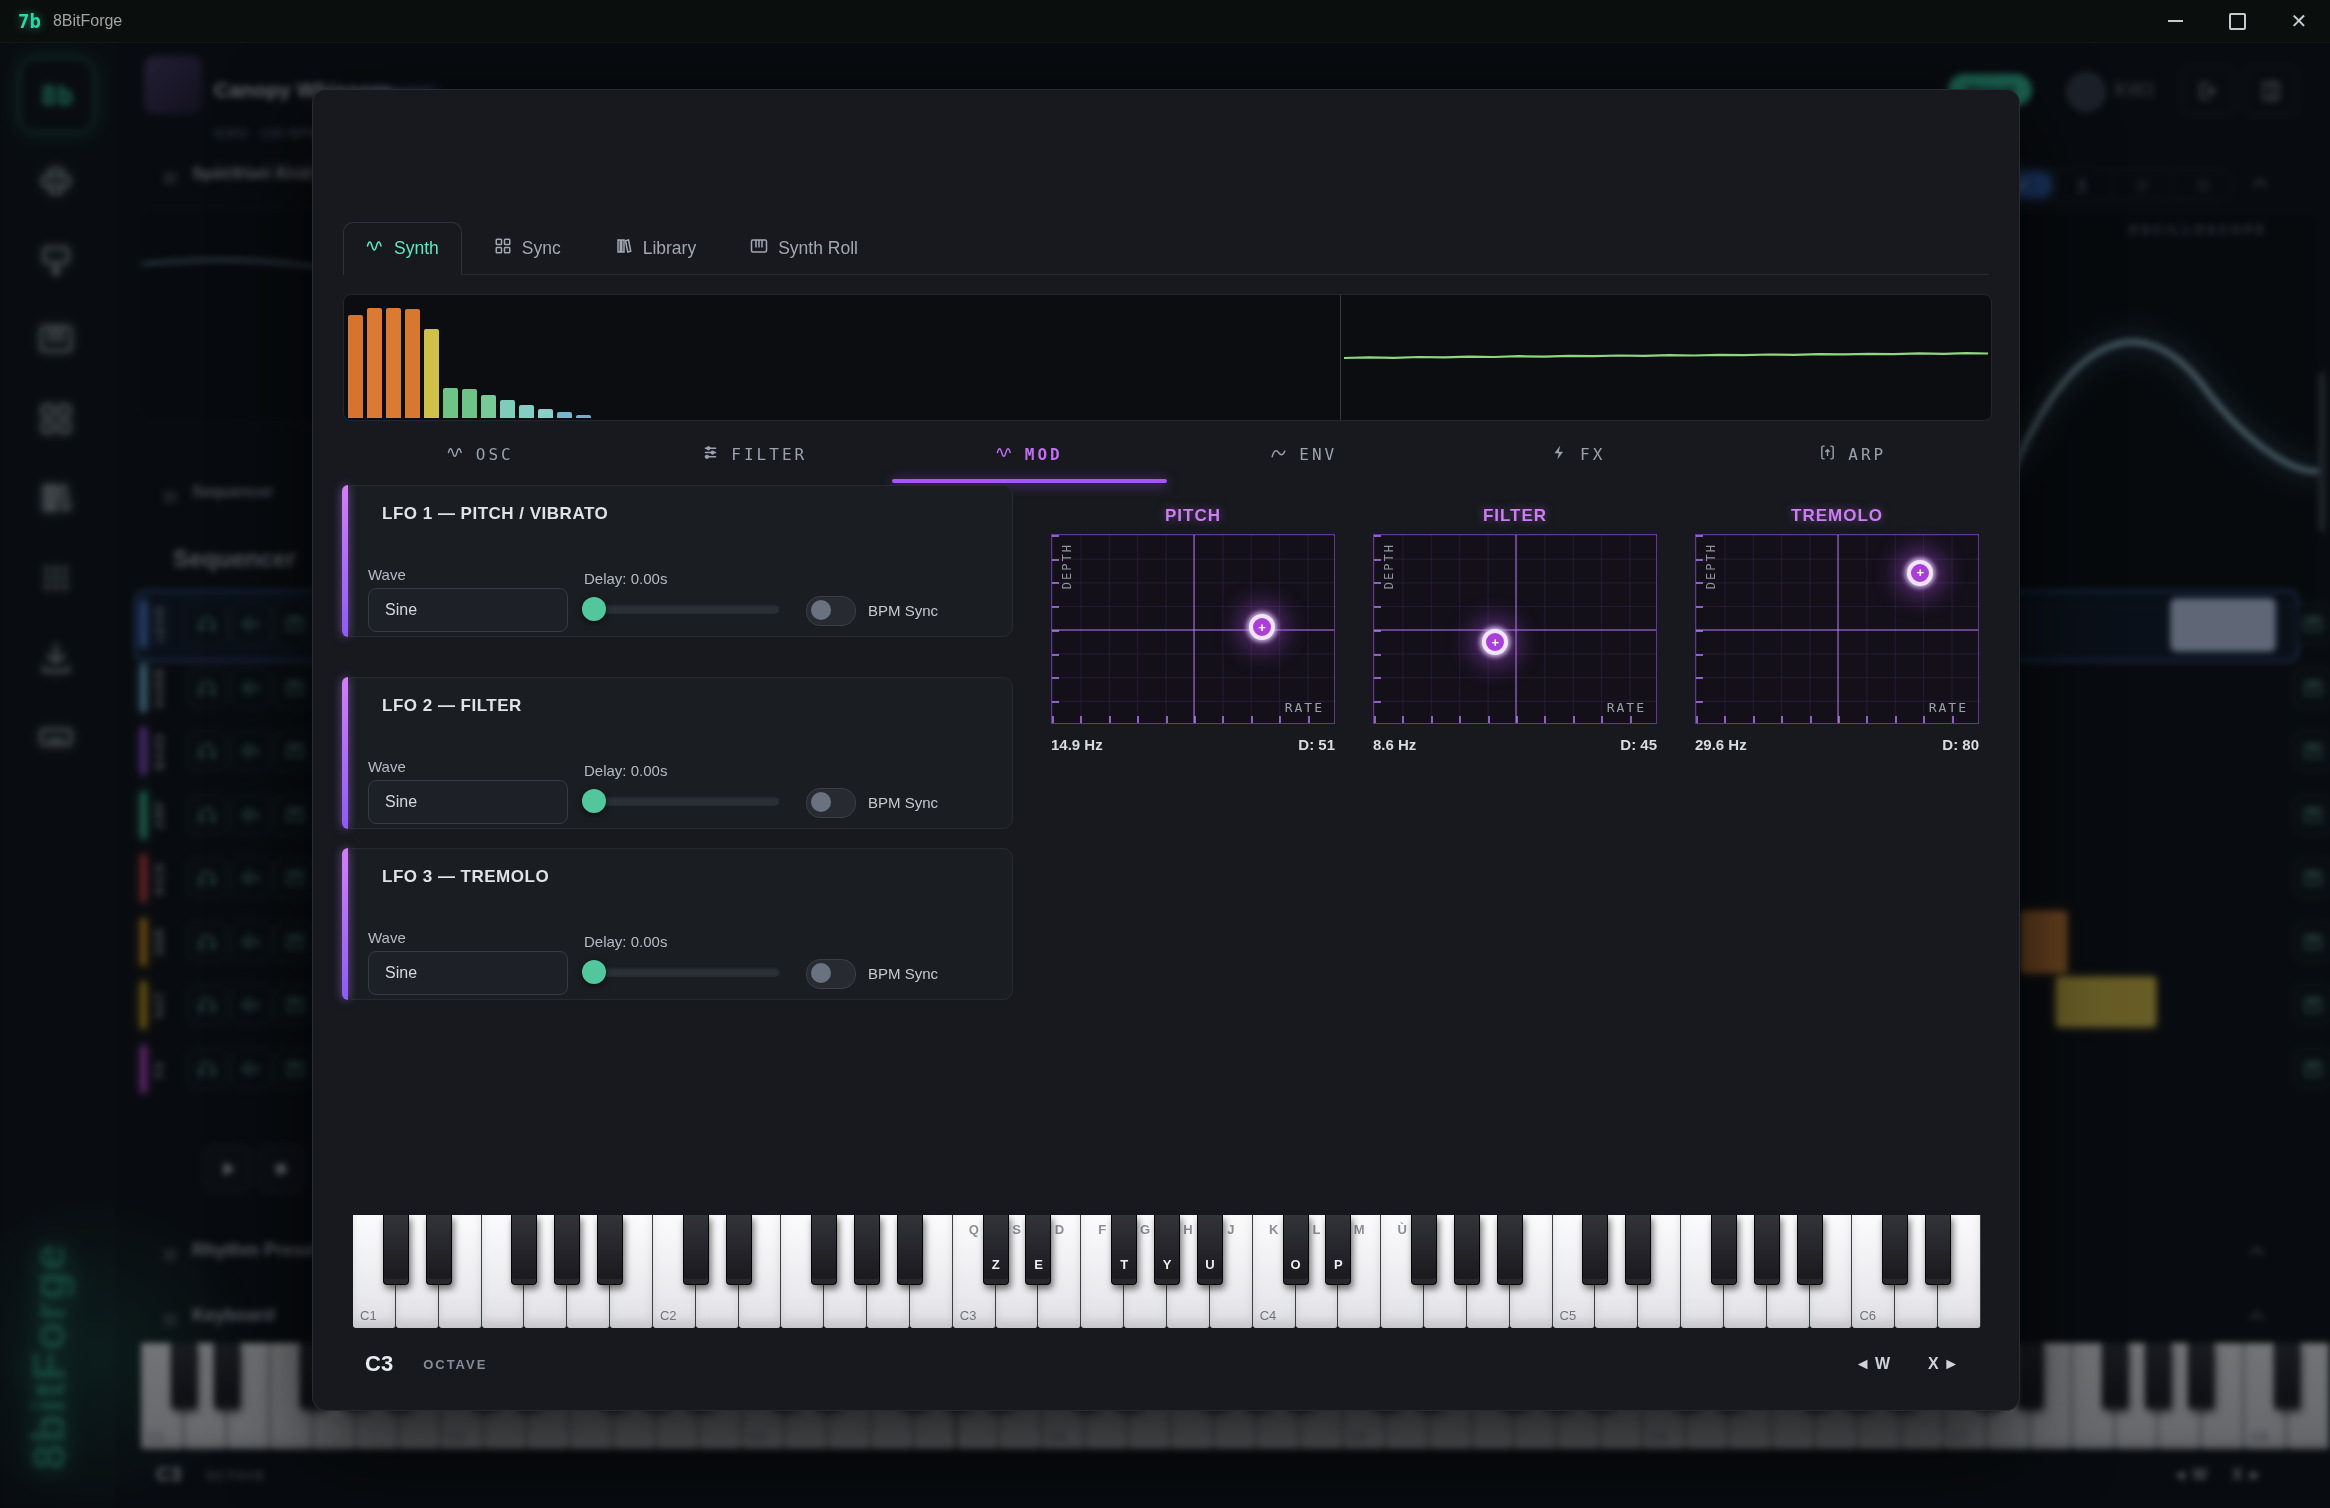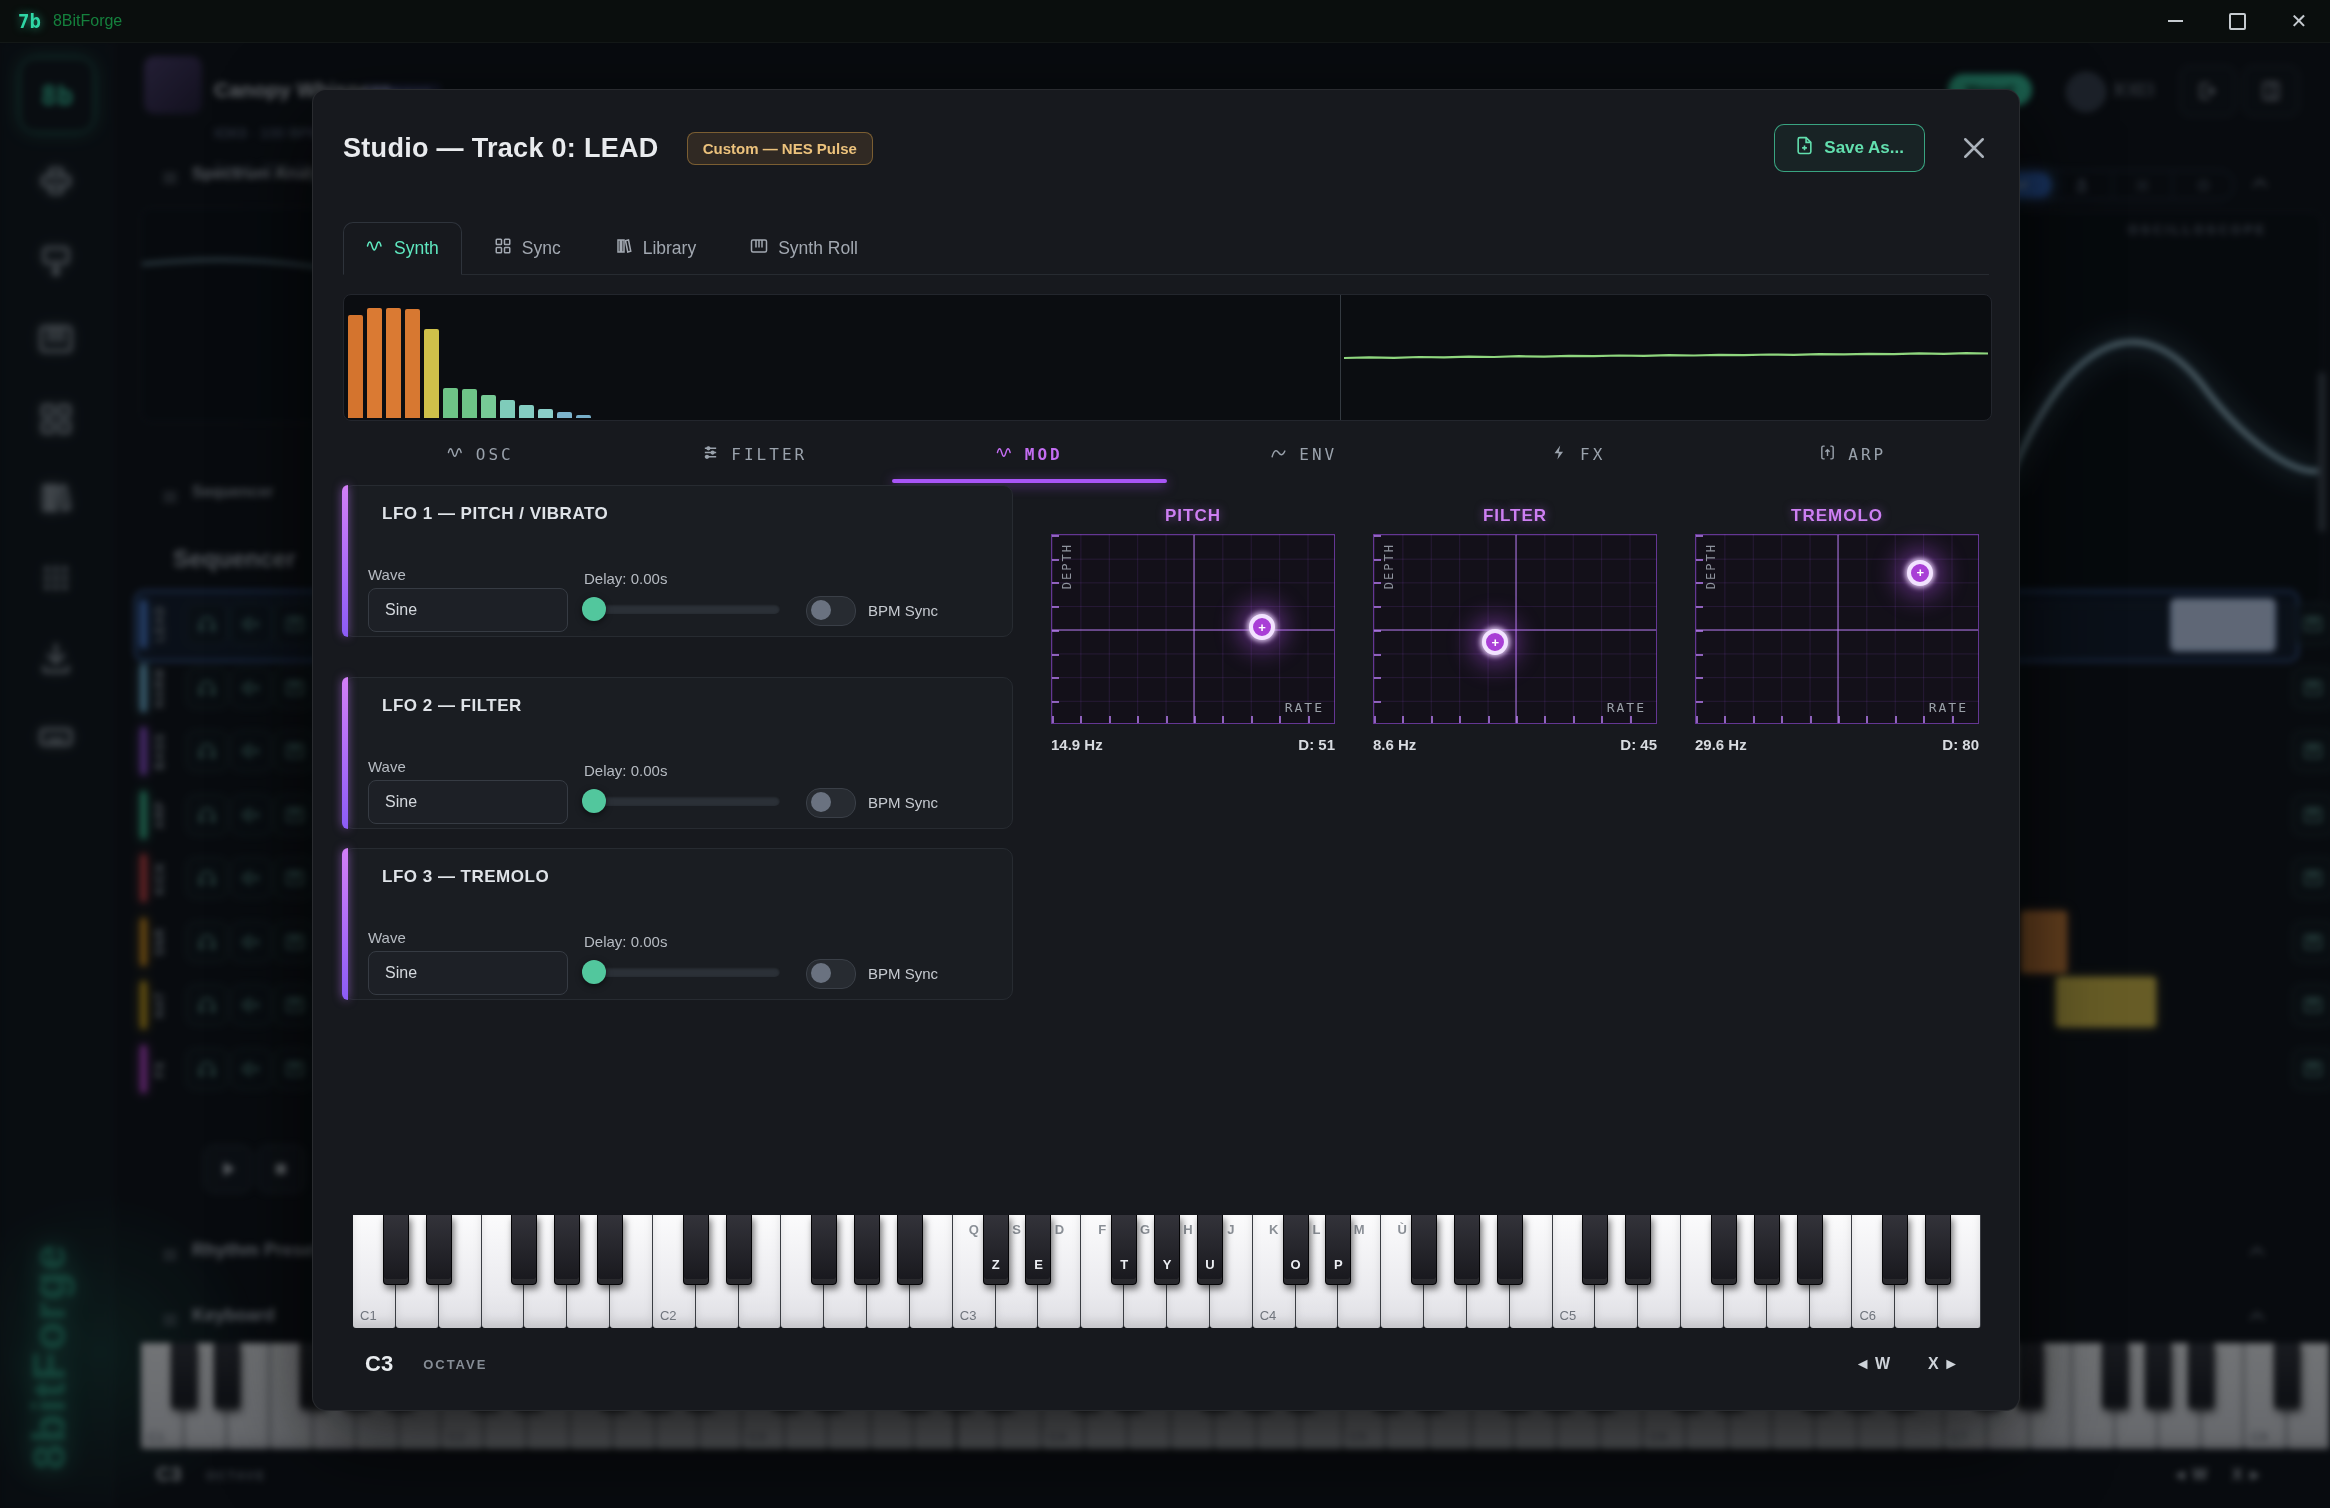--- a/index.html
+++ b/index.html
@@ -2,21 +2,21 @@
 <html><head>
 <meta charset="utf-8">
 <style>
   html,body{margin:0;padding:0;background:#07090c;}
   .stage{position:relative;width:2330px;height:1508px;overflow:hidden;background:#0c0e12;
          font-family:"Liberation Sans",sans-serif;color:#d7dade;}
   
   .titlebar{position:absolute;left:0;top:0;right:0;height:42px;background:#0a0e0d;
             display:flex;align-items:center;padding:0 18px;z-index:20;border-bottom:1px solid #131817;}
   .tb-logo{font-family:"DejaVu Sans Mono",monospace;font-weight:bold;font-size:19px;color:#2fd6a5;text-shadow:0 0 8px rgba(47,214,165,.6);}
-  .tb-title{margin-left:12px;font-size:16px;color:#15803d;}
+  .tb-title{margin-left:12px;font-size:16px;color:#a3a3a3;}
   .tb-controls{margin-left:auto;display:flex;gap:36px;align-items:center;}
   .tb-btn{width:26px;height:26px;display:flex;align-items:center;justify-content:center;color:#c6cbd0;cursor:pointer;}
   .tb-min{width:15px;height:2px;background:#c6cbd0;}
   .tb-max{width:13px;height:13px;border:2px solid #c6cbd0;border-radius:2px;}
   .tb-close{font-size:20px;line-height:1;}
   
   .bg{position:absolute;left:0;top:42px;width:2330px;height:1466px;filter:blur(3px) brightness(.92) saturate(.92);}
   .overlay{position:absolute;left:0;top:42px;right:0;bottom:0;background:rgba(6,9,13,.52);z-index:2;}
   .sidebar{position:absolute;left:0;top:0;width:112px;height:1466px;background:#0e1318;border-right:1px solid #1a2027;}
   .sb-logo{position:absolute;left:20px;top:16px;width:72px;height:72px;border-radius:16px;border:1px solid rgba(47,214,165,.55);
@@ -692,36 +692,20 @@
       </div>
     <div class="bg-oct" style="left:156px;top:1421px;font-size:20px;">C3</div>
     <div class="bg-oct" style="left:206px;top:1427px;font-size:12px;letter-spacing:2px;color:#79818c;">OCTAVE</div>
     <div class="bg-oct" style="left:2172px;top:1424px;font-size:16px;color:#b6bcc4;">◄ W</div>
     <div class="bg-oct" style="left:2232px;top:1424px;font-size:16px;color:#b6bcc4;">X ►</div>
   </div>
 
   <div class="overlay"></div>
 
   <div class="modal">
-    <div class="m-header">
-      <span class="m-title">Studio — Track 0: LEAD</span>
-      <span class="m-badge">Custom — NES Pulse</span>
-      <div class="m-hright">
-        <div class="save-btn">
-          <span><svg viewBox="0 0 24 24" fill="none" stroke="currentColor" stroke-width="2">
-                <path d="M14 2H6a2 2 0 0 0-2 2v16a2 2 0 0 0 2 2h12a2 2 0 0 0 2-2V8z"></path>
-                <path d="M14 2v6h6M12 12v6M9 15h6"></path>
-              </svg></span>
-          <span>Save As...</span>
-        </div>
-        <div class="m-close"><svg viewBox="0 0 24 24" fill="none" stroke="currentColor" stroke-width="2" stroke-linecap="round">
-              <path d="M5 5l14 14M19 5L5 19"></path>
-            </svg></div>
-      </div>
-    </div>
 
     <div class="m-tabs" id="mtabs">
         <div class="mtab active">
           <span><svg viewBox="0 0 24 24">
               <path d="M2 12c2-7 4-7 6 0s4 7 6 0 4-7 6 0" fill="none" stroke="currentColor" stroke-width="2" stroke-linecap="round"></path>
             </svg></span>
           <span>Synth</span>
         </div>
         <div class="mtab">
           <span><svg viewBox="0 0 24 24" fill="none" stroke="currentColor" stroke-width="2">

